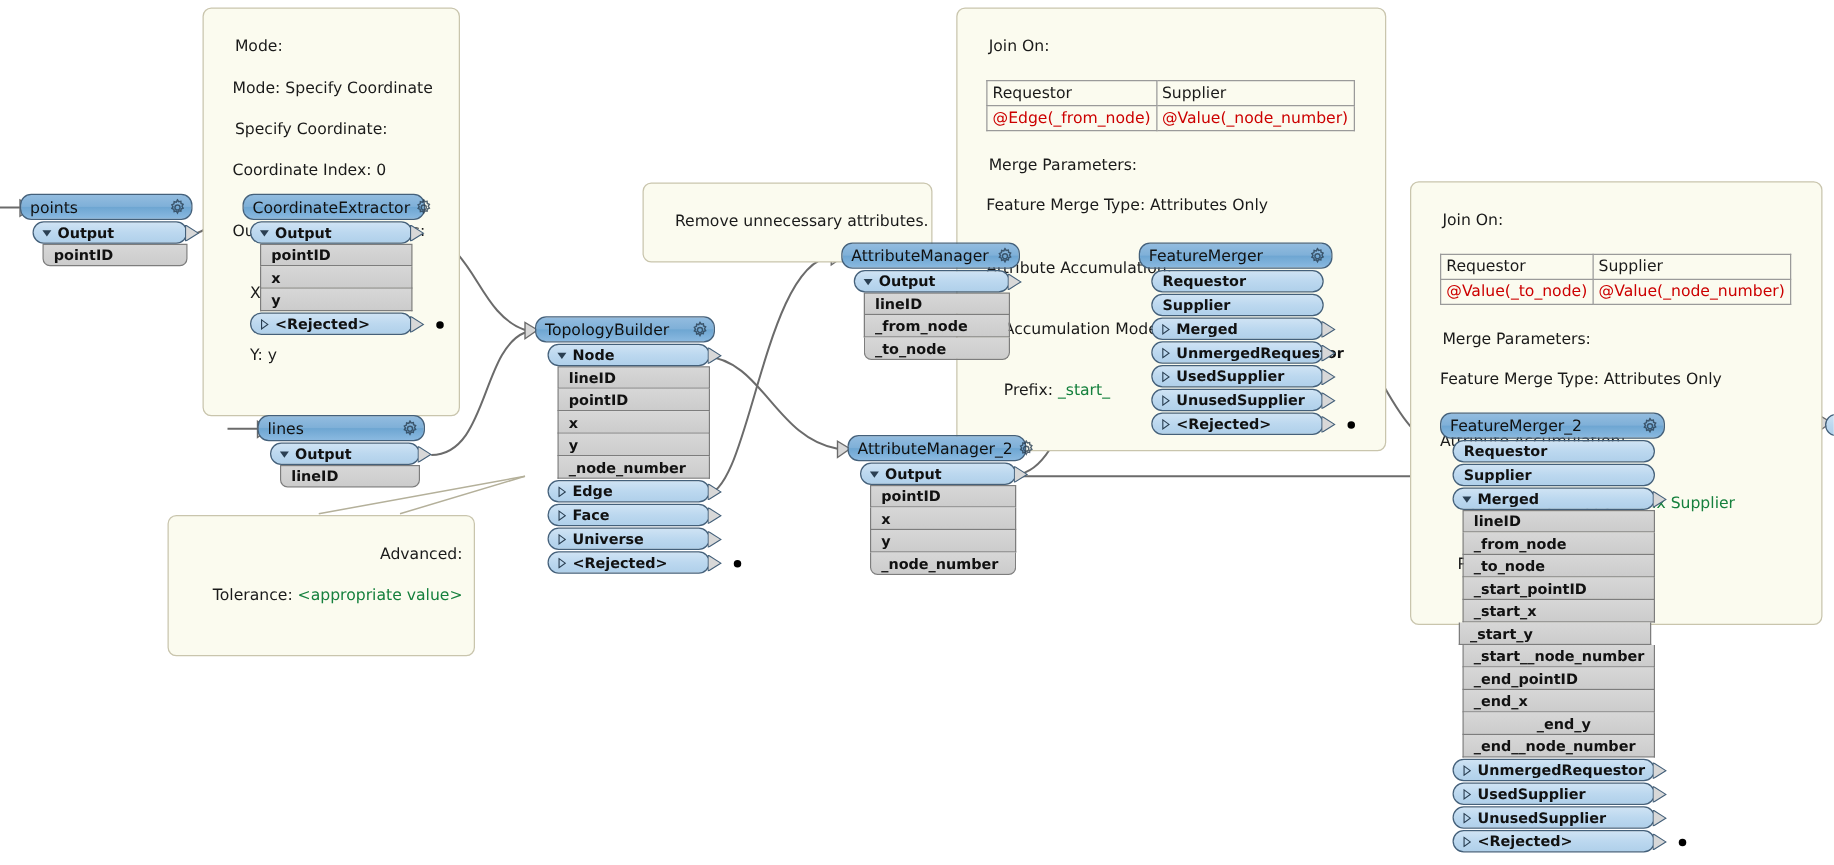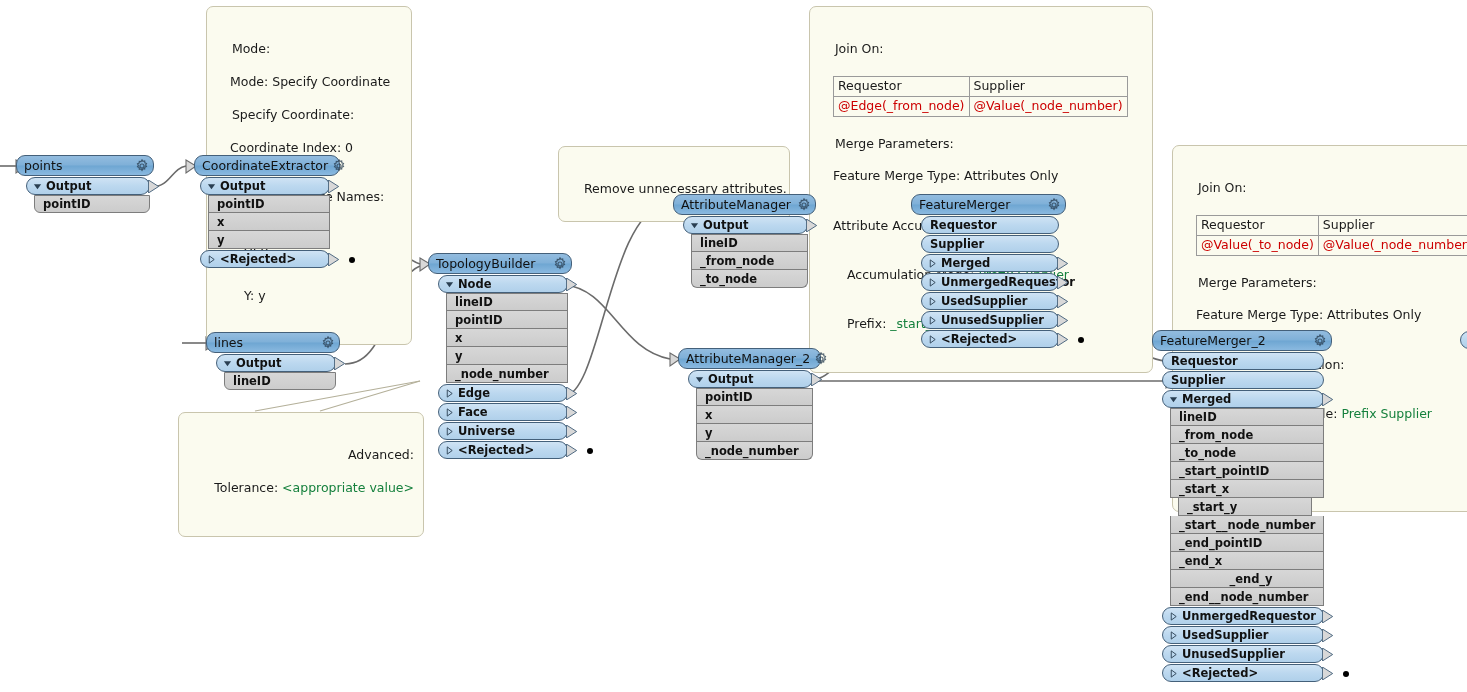--- a/index.html
+++ b/index.html
@@ -12,27 +12,26 @@
   }
   #canvas{position:absolute;left:0;top:0;width:1467px;height:692px;}
   svg.wires{position:absolute;left:0;top:0;width:1467px;height:692px;pointer-events:none;}
 
   
   .note{
     position:absolute;
     background:#fbfbef;
     border:1px solid #c9c5ad;
     border-radius:7px;
-    padding:18px 9px 7px 9px;
+    padding:6px 9px 7px 9px;
     font-size:12.5px;
     line-height:16.4px;
     color:#1a1a1a;
     white-space:pre;
     box-sizing:border-box;
-    margin-left:44px;
   }
   .note .red{color:#15803d;}
   .tbl{
     border-collapse:collapse;
     margin:2px 0 2px 14px;
     font-size:12.5px;
   }
   .tbl td{
     border:1px solid #9a9a9a;
     padding:1px 4px 2px 4px;
@@ -545,21 +544,21 @@
         </div>
       <div class="attr" style="margin-left:8px;width:154px;">
           <span>_to_node</span>
         </div>
       <div class="attr" style="margin-left:8px;width:154px;">
           <span>_start_pointID</span>
         </div>
       <div class="attr" style="margin-left:8px;width:154px;">
           <span>_start_x</span>
         </div>
-      <div class="attr" style="margin-left:16px;width:134px;">
+      <div class="attr" style="margin-left:5px;width:154px;">
           <span>_start_y</span>
         </div>
       <div class="attr" style="margin-left:8px;width:154px;">
           <span>_start__node_number</span>
         </div>
       <div class="attr" style="margin-left:8px;width:154px;">
           <span>_end_pointID</span>
         </div>
       <div class="attr" style="margin-left:8px;width:154px;">
           <span>_end_x</span>

